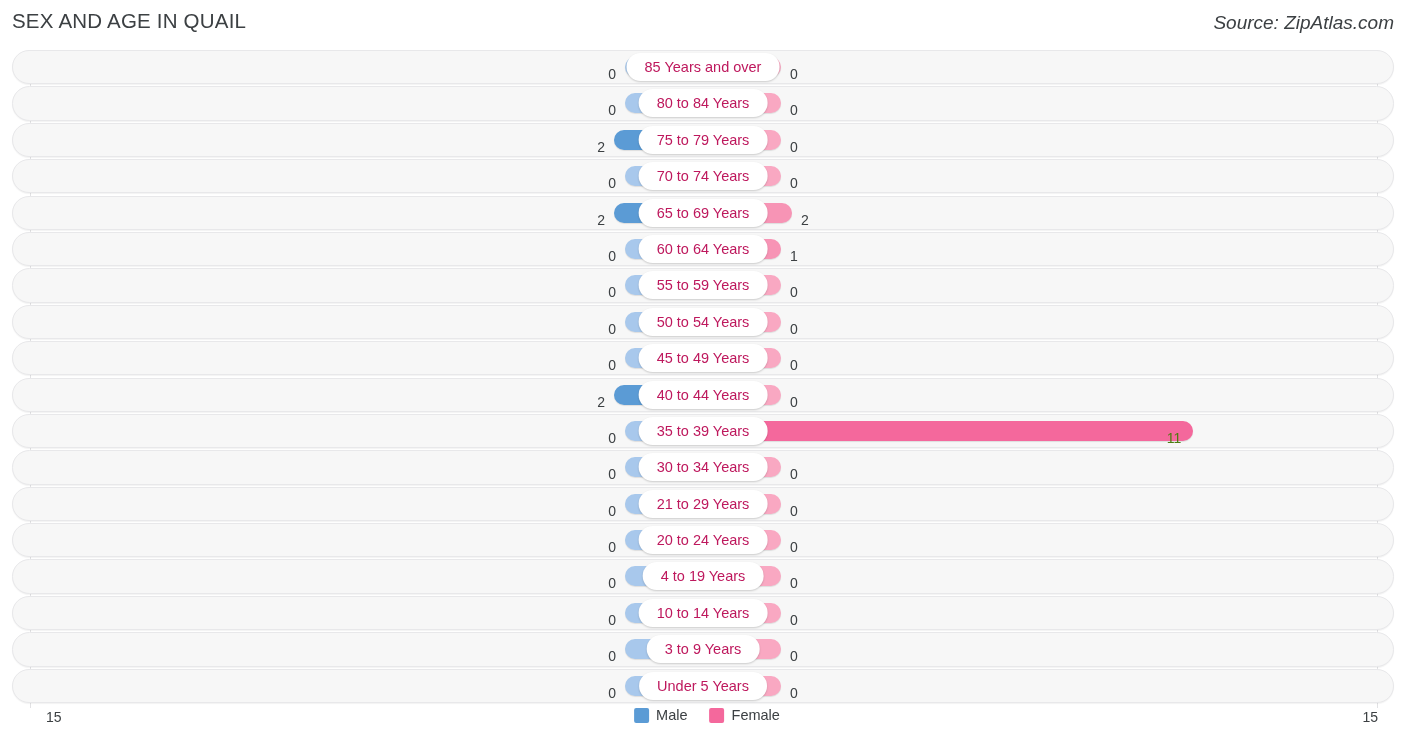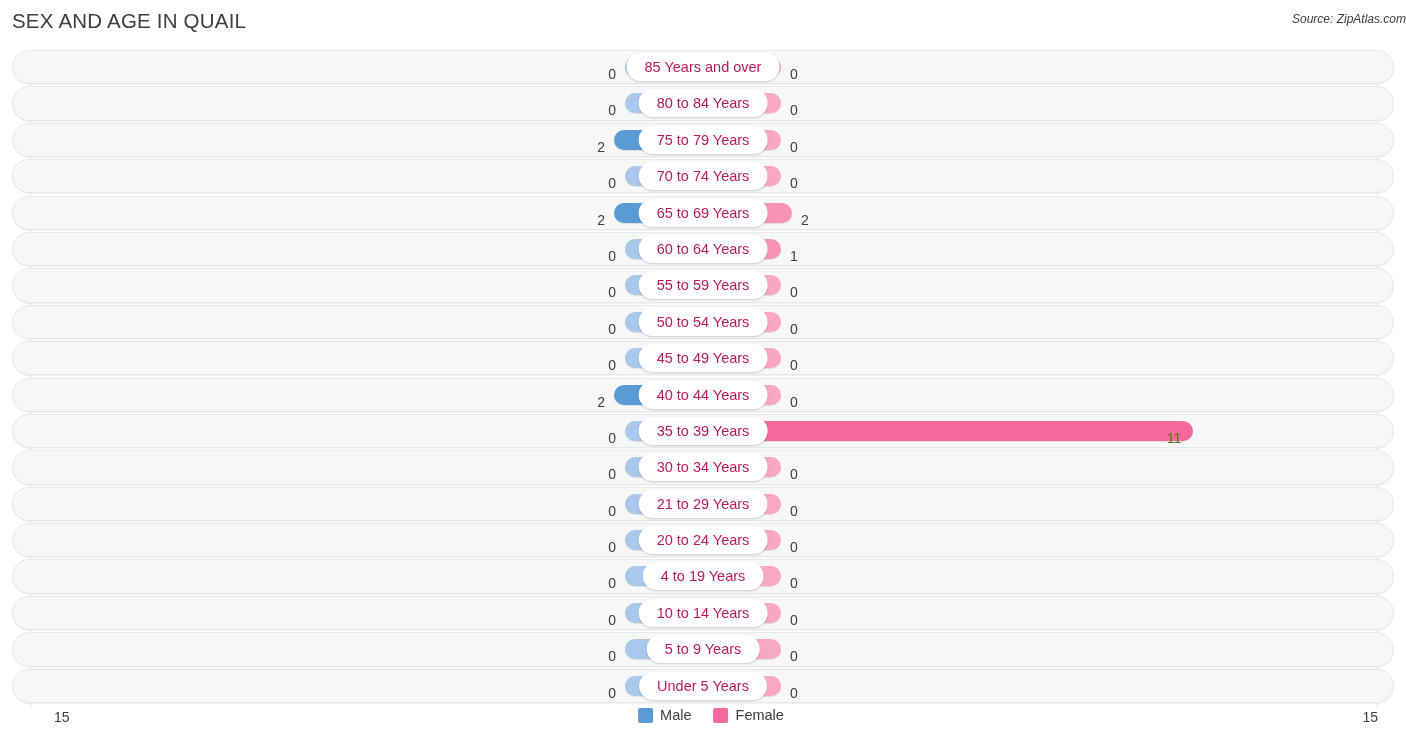--- a/index.html
+++ b/index.html
@@ -34,23 +34,23 @@
     position: absolute;
     left: 12px;
     top: 9px;
     font-size: 20.5px;
     letter-spacing: .2px;
     color: #3c4043;
     white-space: nowrap;
   }
   .source-note {
     position: absolute;
-    right: 0;
+    right: 12px;
     top: 12px;
-    font-size: 12px;
+    font-size: 19px;
     font-style: italic;
     color: #3c4043;
     white-space: nowrap;
     text-align: right;
   }
 
   
   .plot {
     position: absolute;
     left: 0;
@@ -143,21 +143,21 @@
     font-size: 14.5px;
     color: #be185d;
     white-space: nowrap;
     box-shadow: 0 1px 2px rgba(0,0,0,.18);
     z-index: 3;
   }
 
   
   .footer {
     position: absolute;
-    left: 16px;
+    left: 8px;
     right: 0;
     bottom: 10px;
     height: 26px;
   }
   .axis-max {
     position: absolute;
     top: 4px;
     font-size: 14px;
     color: #3c4043;
   }
@@ -396,21 +396,21 @@
         <div class="row">
           <div class="row-bg"></div>
           <div class="bar-track male">
             <div class="bar male" style="width: 78px; background: rgb(168, 200, 236);"></div>
             <div class="val" style="right: 87px;">0</div>
           </div>
           <div class="bar-track female">
             <div class="bar female" style="width: 78px; background: rgb(249, 168, 194);"></div>
             <div class="val" style="left: 87px;">0</div>
           </div>
-          <div class="age-pill">5 to 9 Years</div>
+          <div class="age-pill">3 to 9 Years</div>
         </div>
         <div class="row">
           <div class="row-bg"></div>
           <div class="bar-track male">
             <div class="bar male" style="width: 78px; background: rgb(168, 200, 236);"></div>
             <div class="val" style="right: 87px;">0</div>
           </div>
           <div class="bar-track female">
             <div class="bar female" style="width: 78px; background: rgb(249, 168, 194);"></div>
             <div class="val" style="left: 87px;">0</div>

